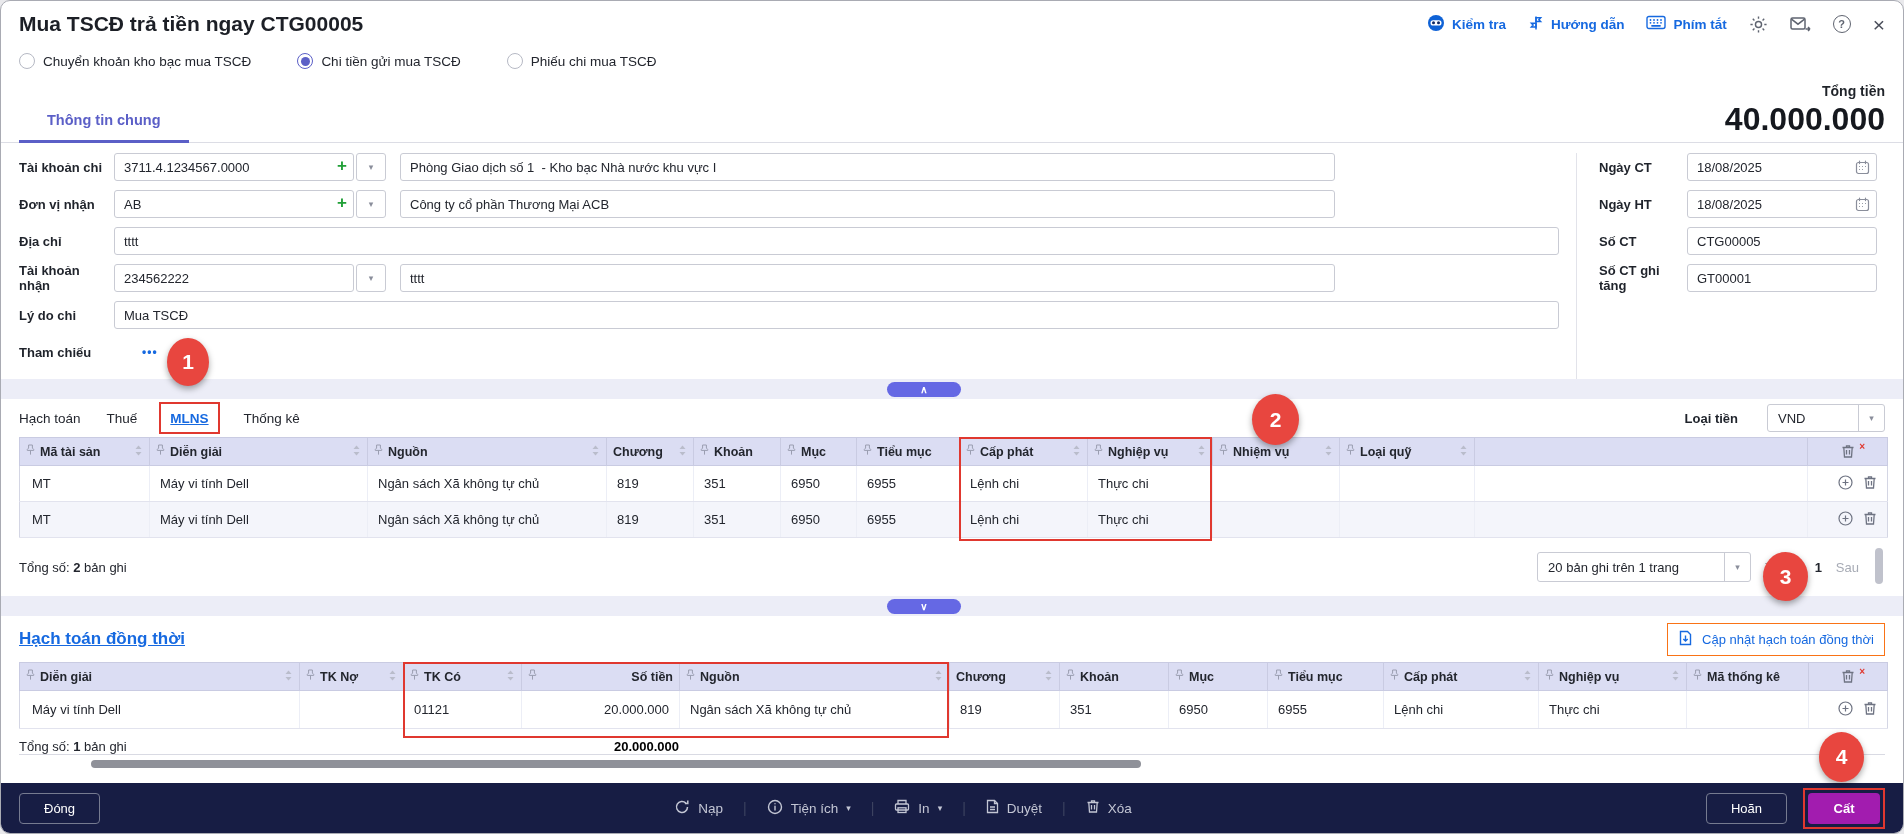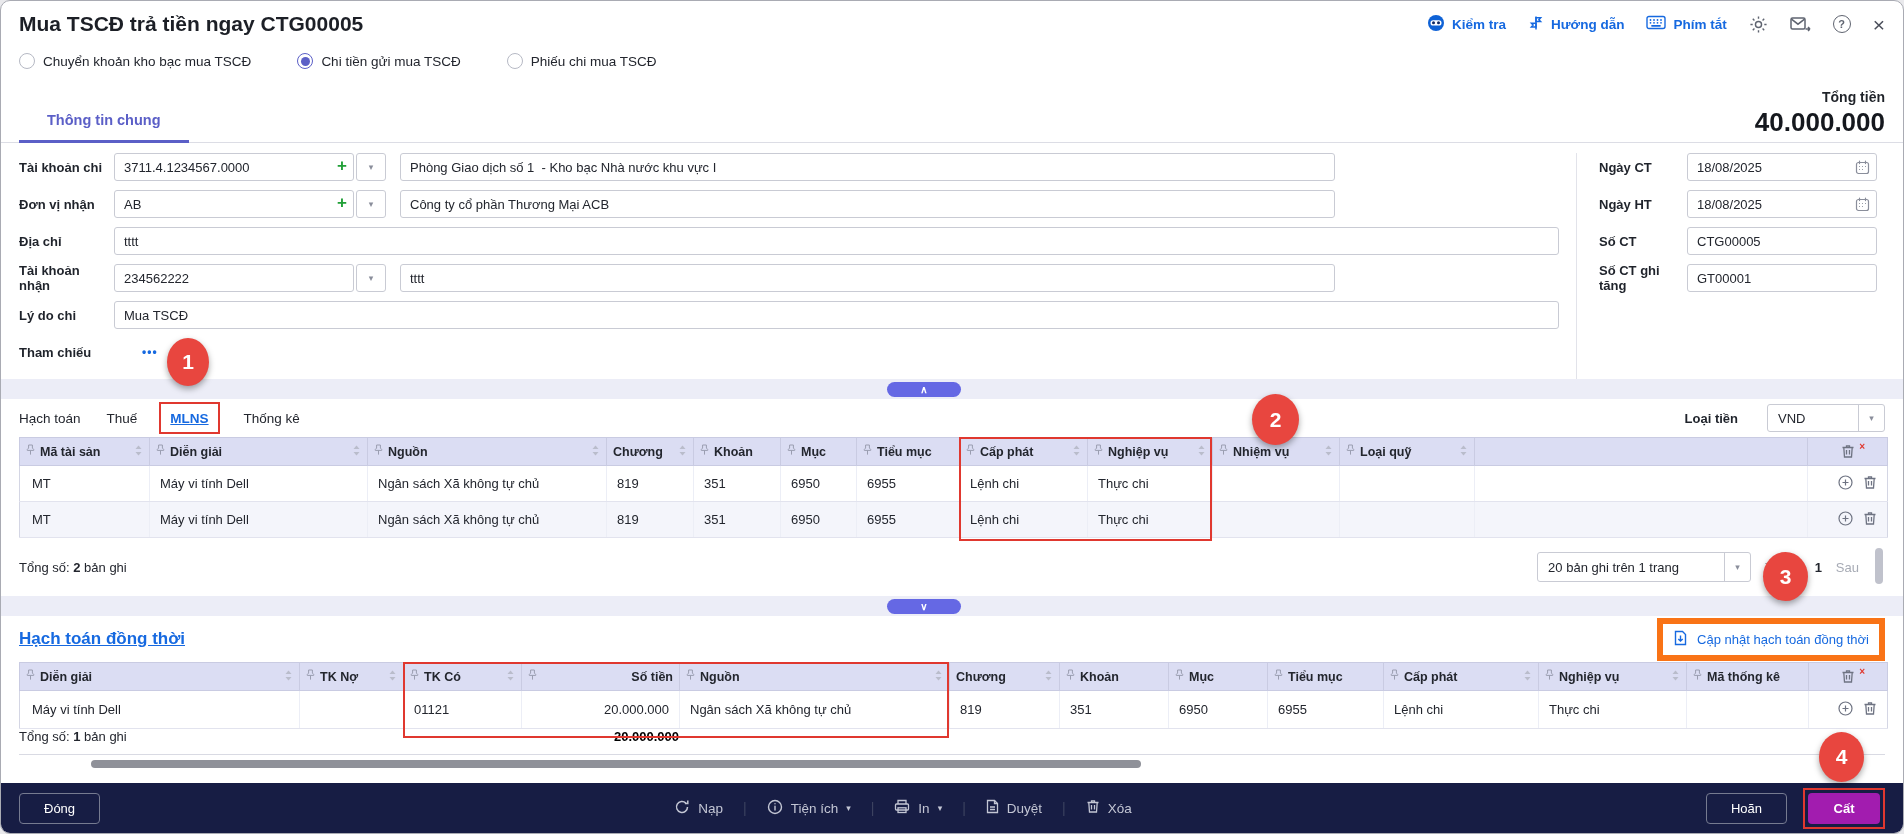--- a/index.html
+++ b/index.html
@@ -22,21 +22,21 @@
   .radio { display:flex; align-items:center; gap:8px; font-size:13.5px; color:#23262e; cursor:pointer; }
   .rdot { width:16px; height:16px; border-radius:50%; border:1.5px solid #b6b9c4; background:#fff; position:relative; flex:none; }
   .radio.sel .rdot { border-color:#5b5fc7; }
   .radio.sel .rdot::after { content:""; position:absolute; inset:2.5px; border-radius:50%; background:#5b5fc7; }
 
   
   .tabrow { height:68px; display:flex; align-items:flex-end; padding:0 18px; border-bottom:1px solid #dcdde5; flex:none; }
   .gtab { color:#5b5fc7; font-weight:bold; font-size:14.5px; padding:0 28px 12px 28px; border-bottom:3px solid #5b5fc7; margin-bottom:-1px; cursor:pointer; }
   .total-block { margin-left:auto; text-align:right; padding-bottom:4px; }
   .total-label { font-size:14px; font-weight:bold; color:#1f2329; }
-  .total-amount { font-size:26px; font-weight:bold; color:#15181e; margin-top:2px; }
+  .total-amount { font-size:32px; font-weight:bold; color:#15181e; margin-top:2px; }
 
   
   .formarea { height:236px; display:flex; padding:10px 0 0 18px; flex:none; }
   .form-left { flex:1; }
   .frow { display:flex; align-items:center; height:28px; margin-bottom:9px; }
   .flabel { width:95px; font-size:13px; font-weight:bold; color:#1f232b; flex:none; }
   .inp { border:1px solid #c9cbd4; border-radius:3px; height:28px; font-size:13px; padding:0 9px;
          background:#fff; color:#23262e; font-family:"Liberation Sans",sans-serif; }
   input.inp { outline:none; }
   .combo-wrap { position:relative; width:240px; flex:none; }
@@ -91,25 +91,25 @@
   .footer1 { height:58px; display:flex; align-items:center; padding:0 18px; position:relative; flex:none; }
   .summary { font-size:13px; color:#23262e; }
   .summary b { font-weight:bold; }
   .pager { margin-left:auto; display:flex; align-items:center; gap:14px; margin-right:26px; }
   .pg-btn { font-size:13px; color:#a7abb5; cursor:pointer; }
   .pg-num { font-size:13px; color:#23262e; font-weight:bold; cursor:pointer; }
   .vthumb { position:absolute; right:20px; top:10px; width:8px; height:36px; border-radius:4px; background:#c0c2cc; }
 
   .sec2head { height:46px; display:flex; align-items:center; padding:0 18px; flex:none; }
   .sec2-link { font-size:17px; font-weight:bold; color:#1669e0; text-decoration:underline; cursor:pointer; }
-  .upd-frame { margin-left:auto; border:6px solid #f97316; padding:6px 10px; }
+  .upd-frame { margin-left:auto; border:1px solid #f97316; padding:6px 10px; }
   .upd-btn { display:flex; align-items:center; gap:9px; color:#1669e0; font-size:13px; background:none; border:none;
              font-family:"Liberation Sans",sans-serif; cursor:pointer; }
   .footer2 { height:26px; margin:0 18px; position:relative; border-bottom:1px solid #d9dae3; font-size:13px;
-             display:flex; align-items:flex-start; flex:none; }
+             display:flex; align-items:flex-end; flex:none; }
   .f2-amount { position:absolute; left:502px; width:158px; text-align:right; font-weight:bold; }
   .hscroll { height:16px; position:relative; flex:none; }
   .hthumb { position:absolute; left:90px; top:5px; width:1050px; height:8px; border-radius:4px; background:#8f9199; }
 
   
   .toolbar { height:50px; margin-top:auto; background:#171d44; display:flex; align-items:center; padding:0 18px; flex:none; }
   .btn-ghost { height:31px; padding:0 24px; border:1px solid #767b90; border-radius:4px; color:#fff; font-size:13px;
                background:transparent; font-family:"Liberation Sans",sans-serif; cursor:pointer; }
   .tool-center { display:flex; align-items:center; margin:0 auto; }
   .tool-item { display:flex; align-items:center; gap:8px; color:#c3c6d4; font-size:13.5px; cursor:pointer; }

